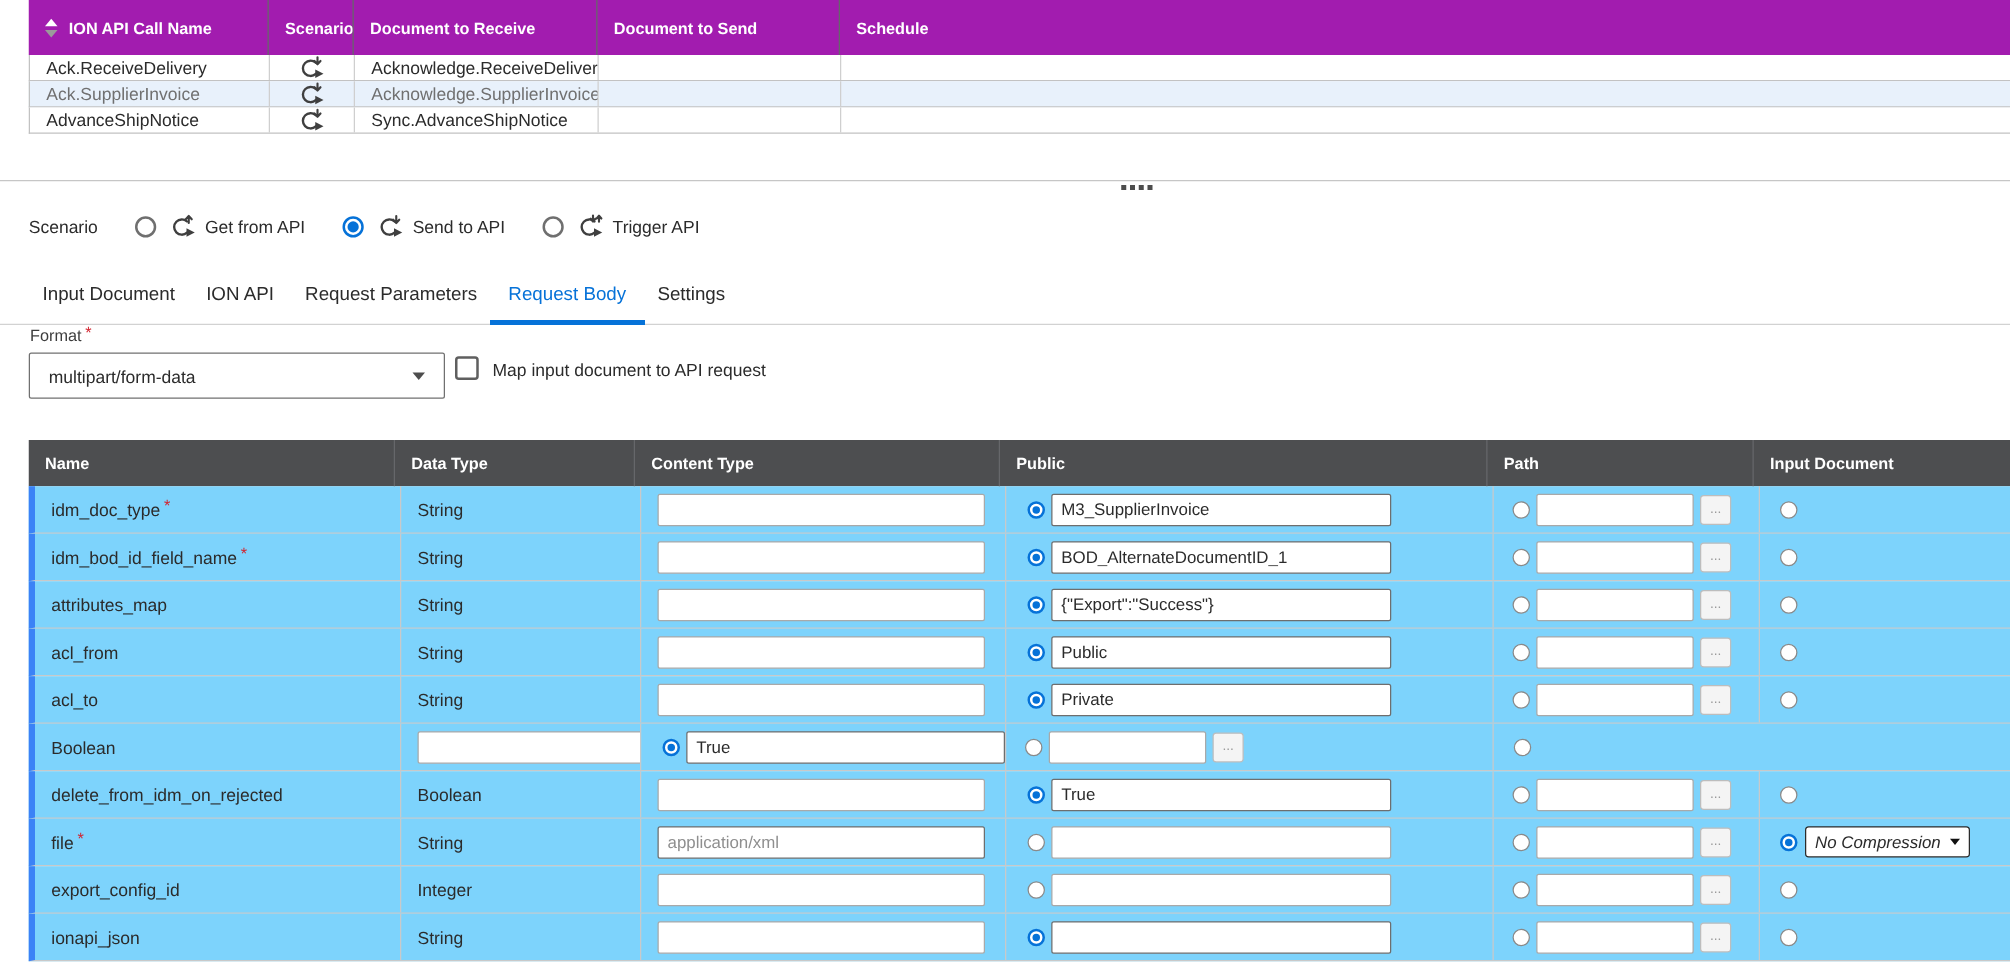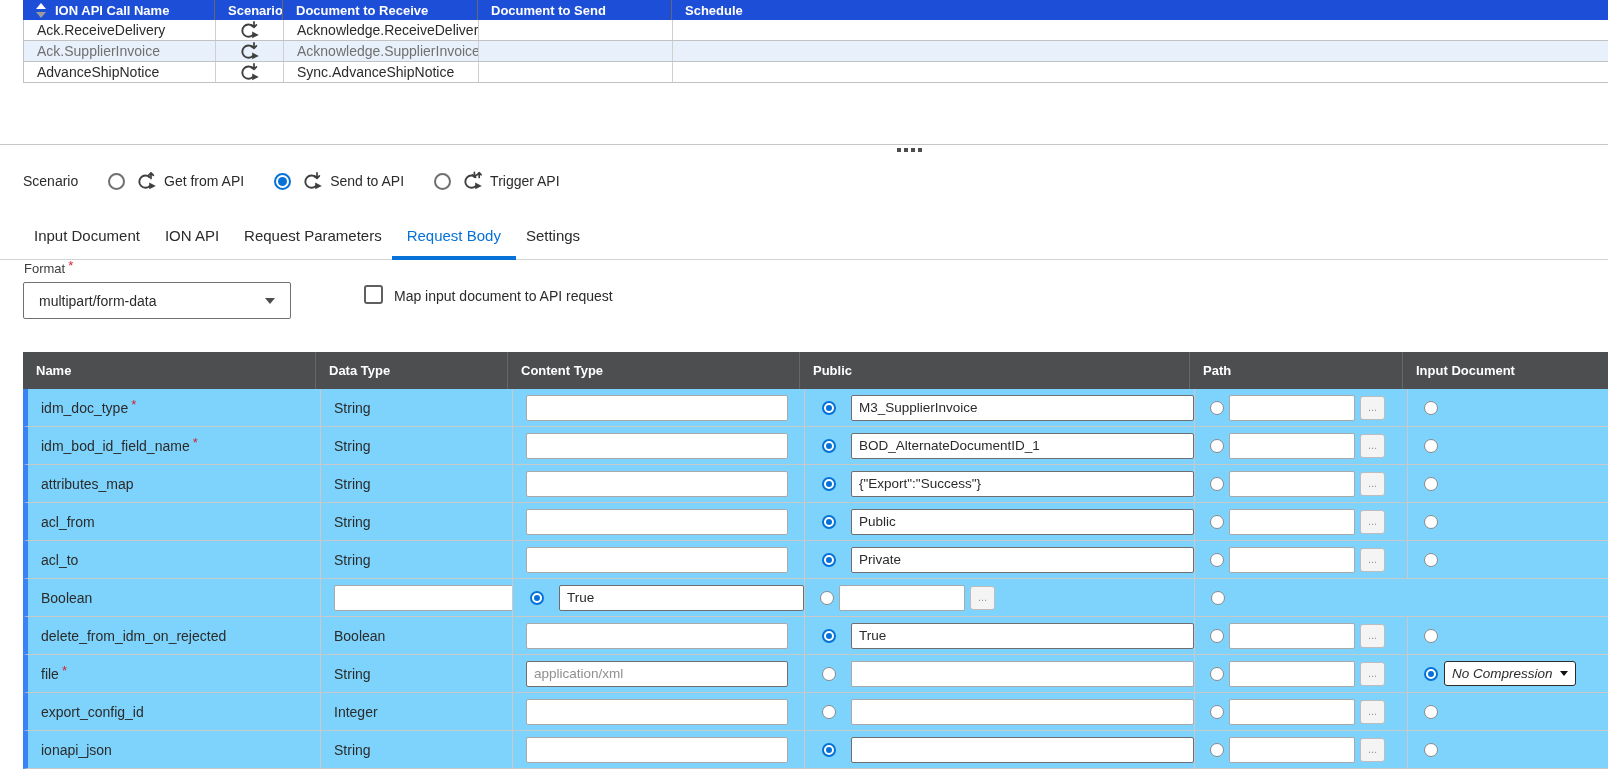--- a/index.html
+++ b/index.html
@@ -24,21 +24,21 @@
     content: ""; position: absolute; left: 2px; top: 2px; right: 2px; bottom: 2px;
     border-radius: 50%; background: #0672D8;
   }
   .req-star { color: #d2232e; margin-left: 3px; font-size: 13px; position: relative; top: -3px; }
   .icon20 { width: 21px; height: 20px; flex: none; display: inline-flex; }
 
   
   .toptable { position: absolute; left: 23px; top: 0; right: 0; }
   .toptable .thead {
     display: grid; grid-template-columns: 192px 68px 195px 194px 1fr;
-    background: #1d4ed8; height: 20px;
+    background: #a21caf; height: 44px;
   }
   .th {
     color: #fff; font-weight: bold; font-size: 13px;
     display: flex; align-items: center; padding-left: 13px;
     border-right: 1px solid #66676a; overflow: hidden; white-space: nowrap;
   }
   .th:last-child { border-right: none; }
   .sort-icon { display: inline-flex; flex-direction: column; margin-right: 9px; cursor: pointer; }
   .sort-icon .up { width: 0; height: 0; border-left: 5px solid transparent; border-right: 5px solid transparent; border-bottom: 6px solid #ffffff; }
   .sort-icon .down { width: 0; height: 0; margin-top: 3px; border-left: 5px solid transparent; border-right: 5px solid transparent; border-top: 6px solid #9b9b9b; }
@@ -78,21 +78,21 @@
   }
   .tab.active { color: #0672D8; }
   .tab.active::after {
     content: ""; position: absolute; left: -7px; right: -7px; bottom: -1px;
     height: 4px; background: #0672D8;
   }
 
   
   .format-label { position: absolute; top: 261px; left: 24px; font-size: 13px; color: #3c3c3c; }
   .format-select {
-    position: absolute; top: 282px; left: 23px; width: 268px; height: 37px;
+    position: absolute; top: 282px; left: 23px; width: 333px; height: 37px;
     border: 1px solid #707070; border-radius: 2px; background: #fff;
     display: flex; align-items: center; justify-content: space-between;
     padding: 0 15px; font-size: 14px; cursor: pointer;
   }
   .caret-down { width: 0; height: 0; border-left: 5px solid transparent; border-right: 5px solid transparent; border-top: 6px solid #4d4d4d; }
   .mapbox { position: absolute; top: 285px; left: 364px; width: 19px; height: 19px; border: 2px solid #5f5f5f; border-radius: 3px; background: #fff; cursor: pointer; }
   .mapbox-label { position: absolute; top: 288px; left: 394px; font-size: 14px; }
 
   
   .ptable { position: absolute; top: 352px; left: 23px; right: 0; }
@@ -115,21 +115,21 @@
   .pcell.idcell { padding-left: 16px; font-style: italic; }
 
   input.ti {
     height: 26px; border: 1px solid #a9a9a9; border-radius: 2px; background: #fff;
     font-family: "Liberation Sans", sans-serif; font-size: 13.5px; color: #2b2b2b;
     padding: 0 7px; outline: none;
   }
   input.ti.dark { border-color: #6e6e6e; }
   input.ti::placeholder { color: #8f8f8f; opacity: 1; }
   .ct-input { width: 262px; }
-  .val-input { width: 348px; margin-left: 15px; }
+  .val-input { width: 272px; margin-left: 5px; }
   .path-input { width: 126px; margin-left: 5px; height: 25px; }
   .browse-btn {
     width: 25px; height: 24px; margin-left: 5px; flex: none;
     background: #f4f4f4; border: 1px solid #bdbdbd; border-radius: 3px;
     color: #9a9a9a; font-size: 11px; line-height: 1;
     display: inline-flex; align-items: center; justify-content: center; cursor: pointer;
   }
   .nc-select {
     margin-left: 6px; height: 25px; border: 1px solid #2b2b2b; border-radius: 3px;
     background: #fff; display: inline-flex; align-items: center; gap: 7px;

